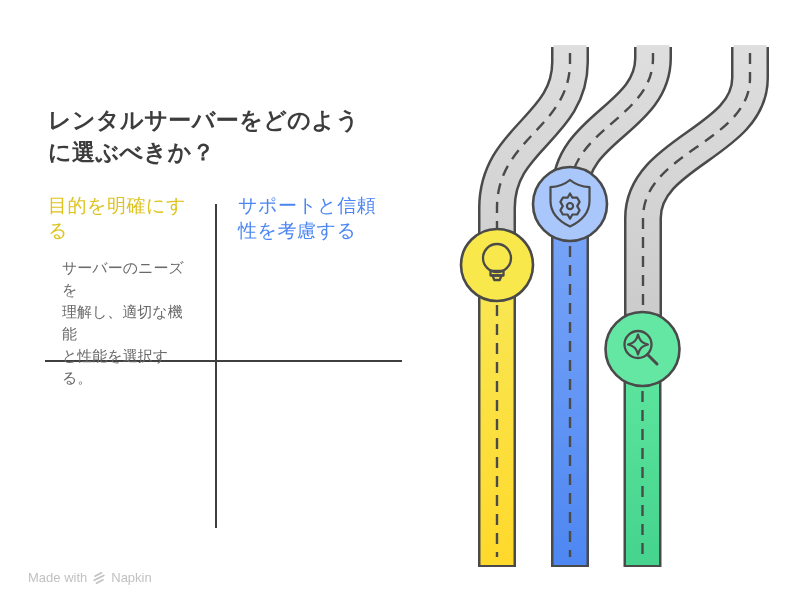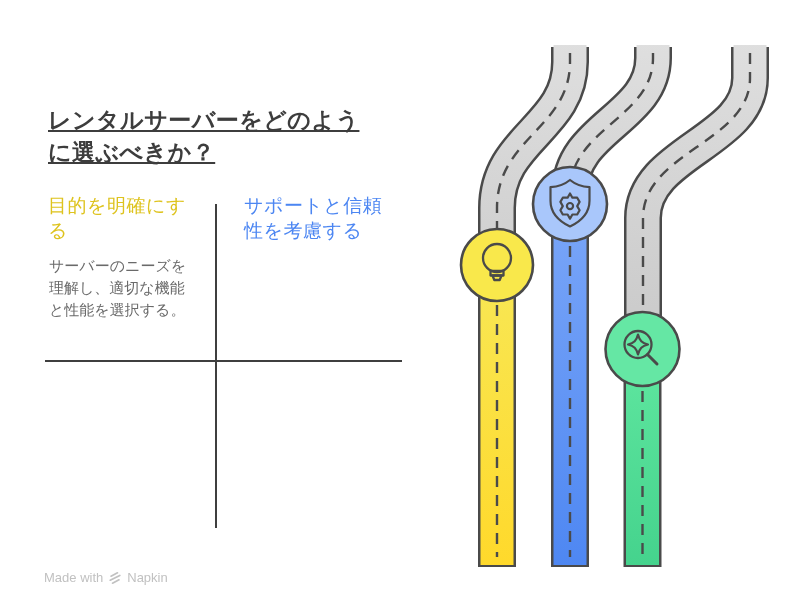--- a/index.html
+++ b/index.html
@@ -3,42 +3,42 @@
 <meta charset="utf-8">
 <style>
   html,body{margin:0;padding:0;background:#ffffff;}
   .canvas{
     position:relative;width:804px;height:613px;background:#ffffff;overflow:hidden;
     font-family:"Liberation Sans","DejaVu Sans",sans-serif;
   }
   .page-title{
     position:absolute;left:48px;top:104px;width:370px;
     font-size:23px;line-height:32px;font-weight:bold;color:#3d3d3d;
-    white-space:pre-line;letter-spacing:0.5px;text-decoration:underline;
+    white-space:pre-line;letter-spacing:0.5px;
   }
   .cell{position:absolute;width:156px;}
   .cell-tl{left:48px;top:193px;}
-  .cell-tr{left:244px;top:193px;}
+  .cell-tr{left:238px;top:193px;}
   .cell-bl{left:48px;top:371px;}
   .cell h3{
     margin:0 0 12px 0;font-size:19px;line-height:25px;font-weight:normal;
     white-space:pre-line;letter-spacing:0.5px;
   }
   .accent-yellow{color:#dec31e;}
   .accent-blue{color:#4c86f2;}
   .accent-green{color:#3ec189;}
   .cell p{
-    margin:1px;font-size:15px;line-height:22px;color:#6a6a6a;white-space:pre-line;
+    margin:14px;font-size:15px;line-height:22px;color:#6a6a6a;white-space:pre-line;
   }
   .divider-v{position:absolute;left:215px;top:204px;width:2px;height:324px;background:#3f3f3f;}
   .divider-h{position:absolute;left:45px;top:360px;width:357px;height:2px;background:#3f3f3f;}
   .roads-svg{position:absolute;left:0;top:0;width:804px;height:613px;}
   .footer{
     position:absolute;left:28px;top:570px;display:flex;align-items:center;gap:5px;
-    font-size:13px;color:#c1c1c1;margin-left:16px;
+    font-size:13px;color:#c1c1c1;
   }
   .napkin-logo{display:inline-block;}
 </style>
 </head>
 <body>
 
 <div class="canvas">
 
   <div class="page-title">レンタルサーバーをどのよう
 に選ぶべきか？</div>

